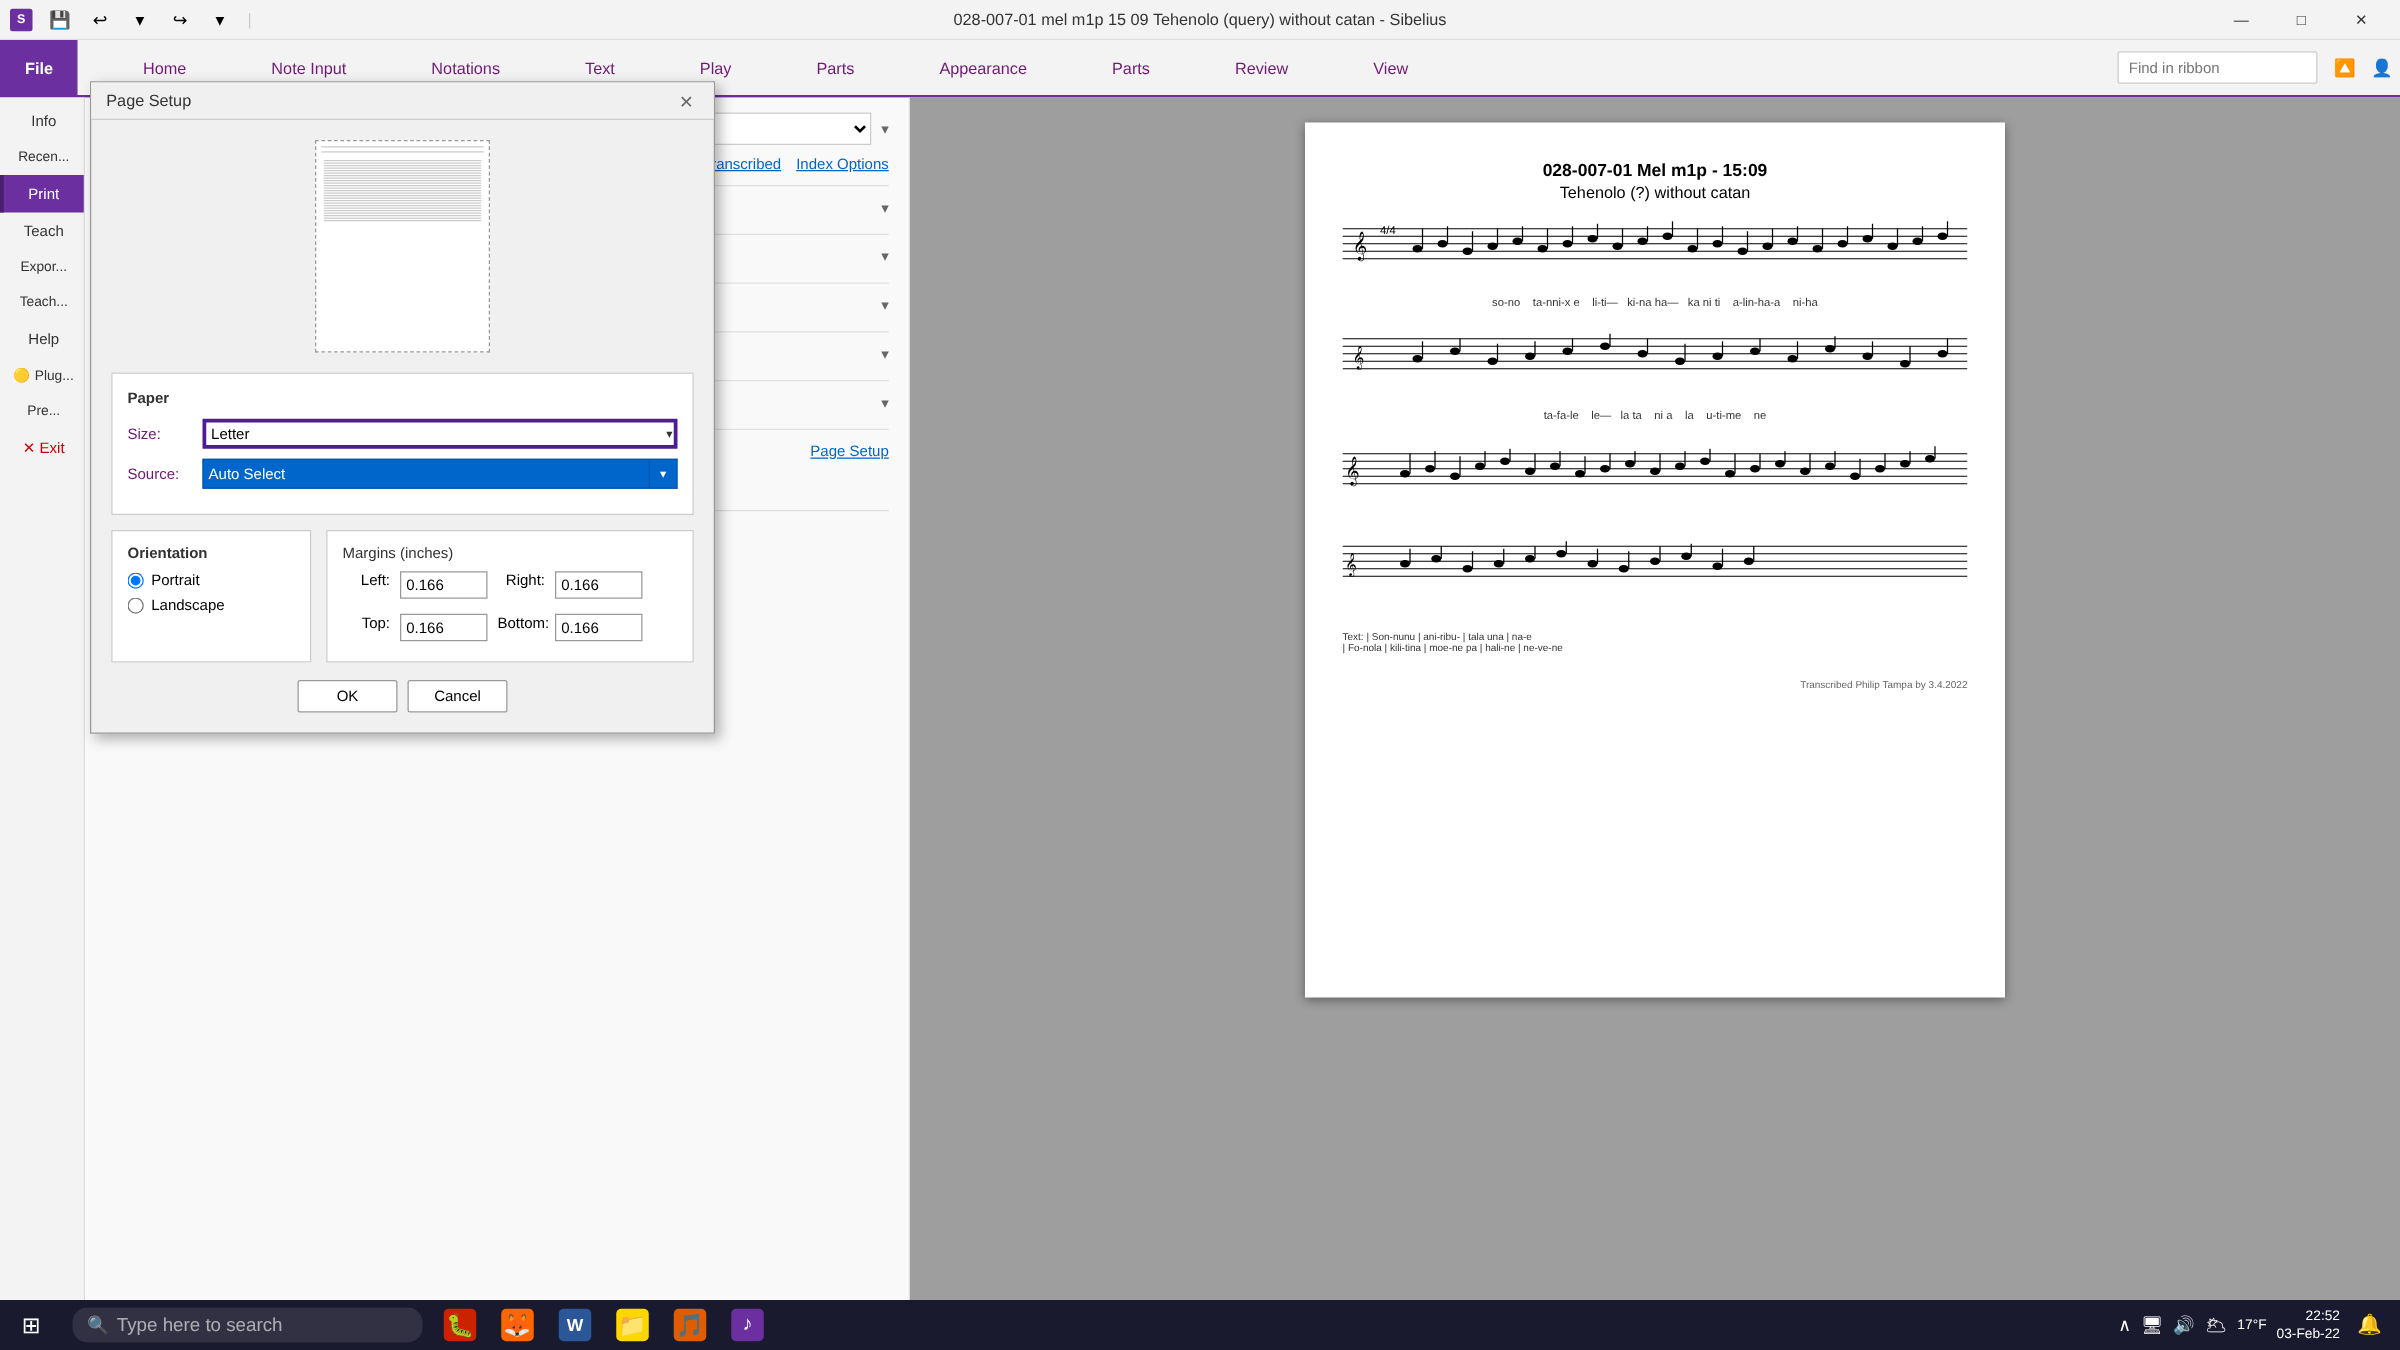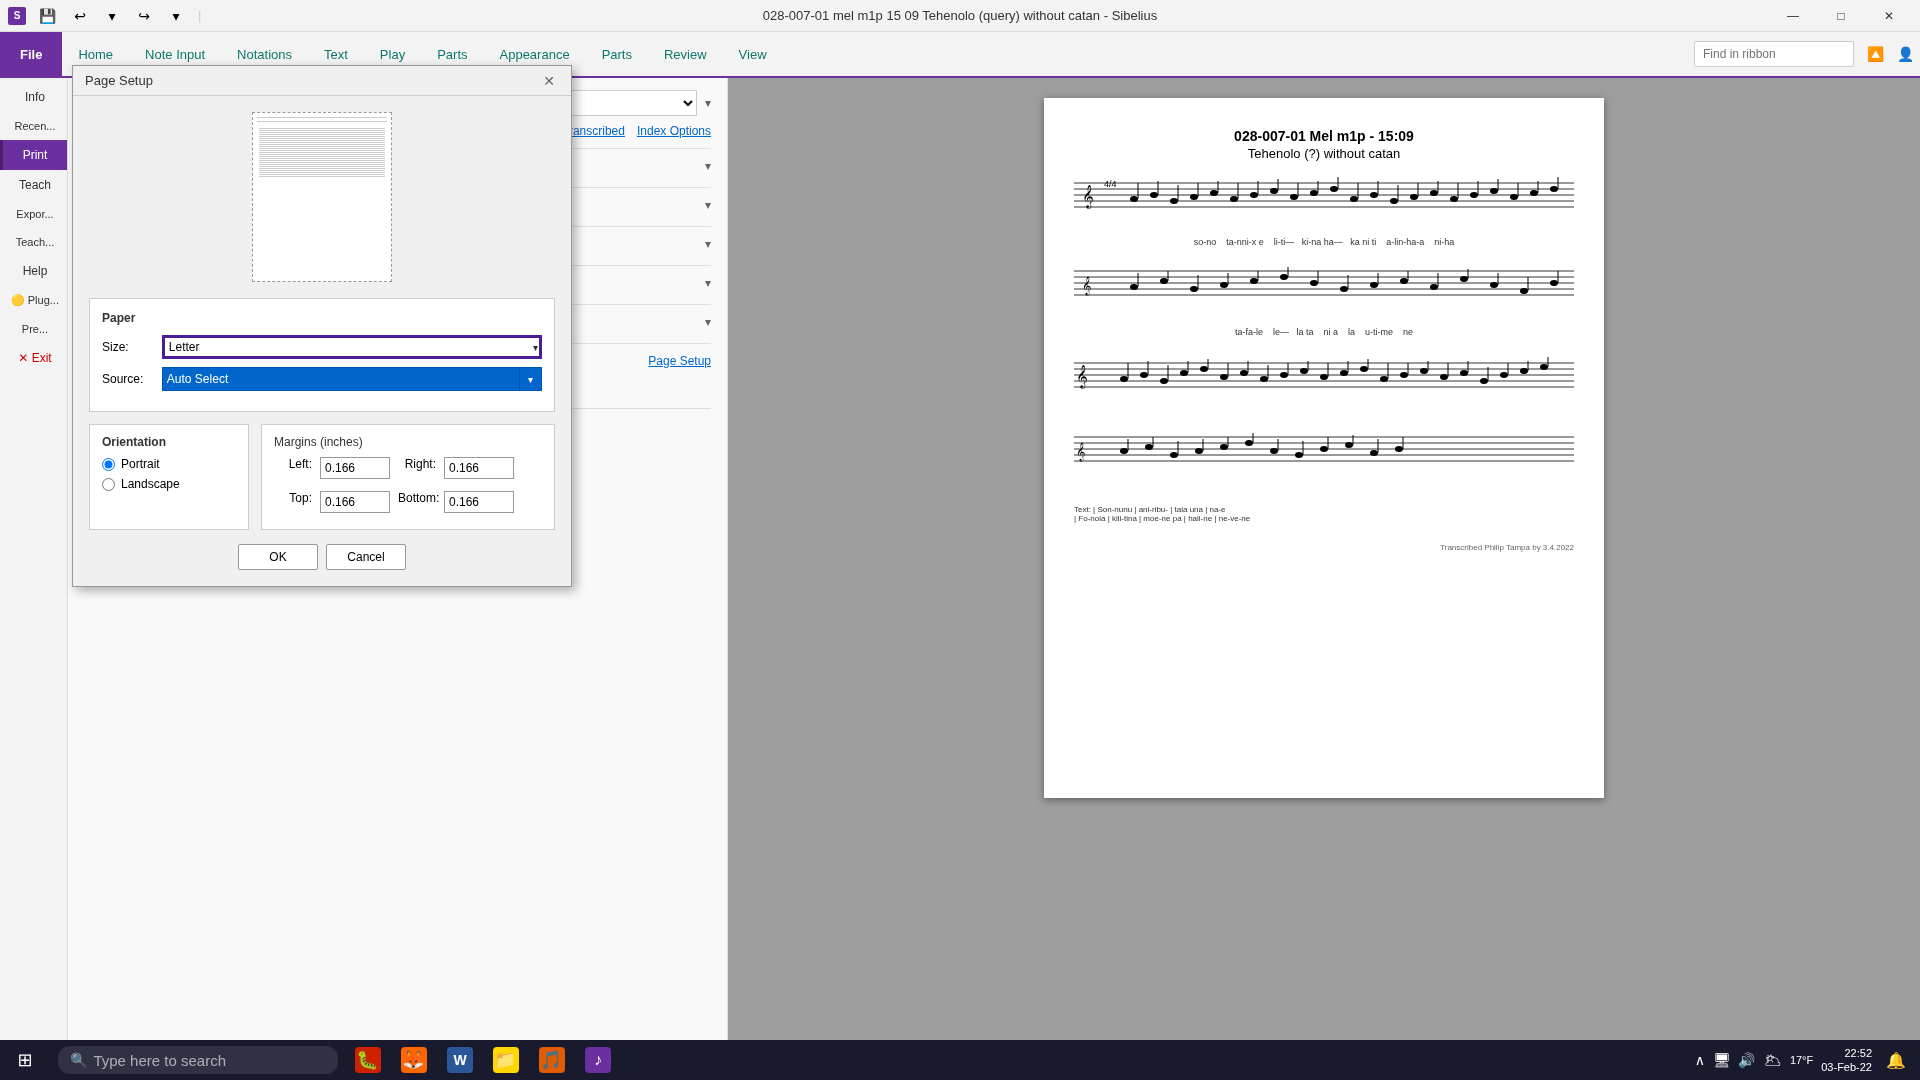--- a/index.html
+++ b/index.html
@@ -100,23 +100,24 @@
       display: flex;
       align-items: center;
     }
     .ribbon-tab {
       height: 100%;
       padding: 0 16px;
       background: transparent;
       border: none;
       font-size: 13px;
       cursor: pointer;
-      color: #0f766e;
-      display: flex;
-      align-items: center;
+      color: #701a75;
+      display: flex;
+      align-items: center;
+      margin-left: 36px;
     }
     .ribbon-search {
       margin-left: auto;
       margin-right: 8px;
       width: 160px;
       height: 26px;
       border: 1px solid #ccc;
       border-radius: 2px;
       padding: 0 8px;
       font-size: 12px;
@@ -470,21 +471,21 @@
     }
     .form-row {
       display: flex;
       align-items: center;
       margin-bottom: 8px;
       gap: 8px;
     }
     .form-label {
       width: 60px;
       font-size: 12px;
-      color: #000000;
+      color: #701a75;
     }
 
     .orientation-group {
       border: 1px solid #ccc;
       padding: 10px 12px;
       background: white;
       margin-bottom: 0;
     }
     .margins-group {
       border: 1px solid #ccc;

